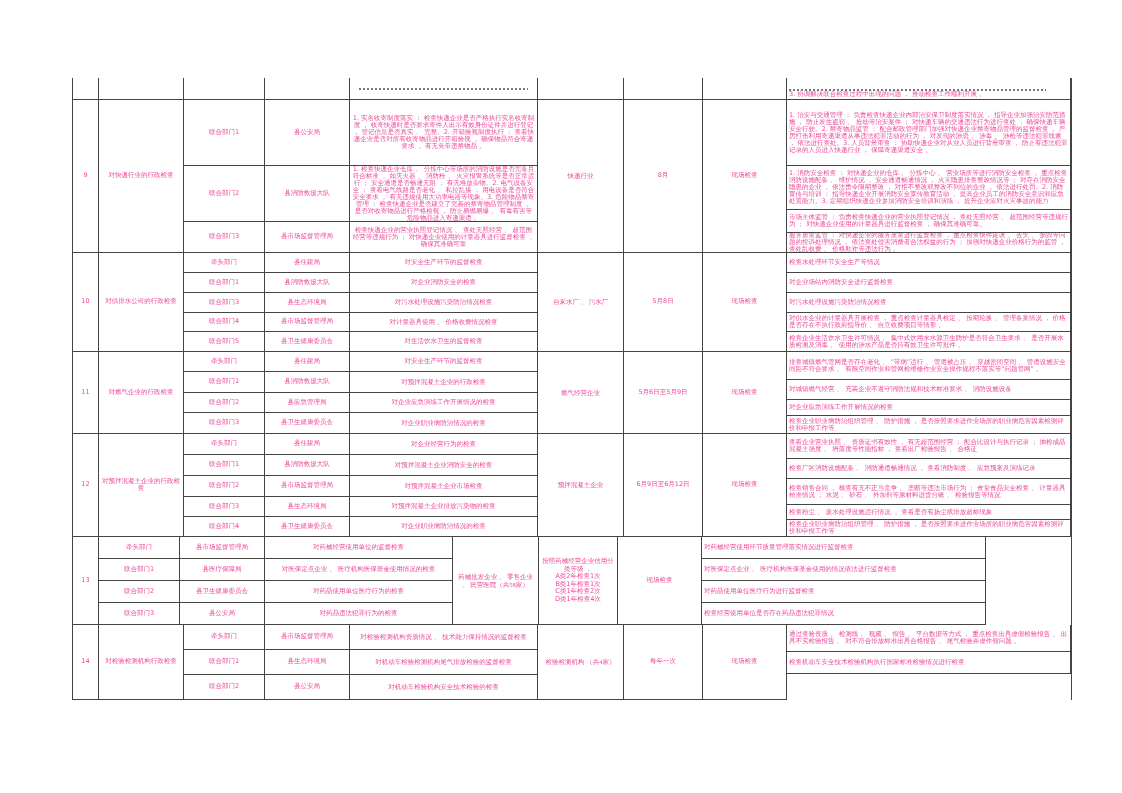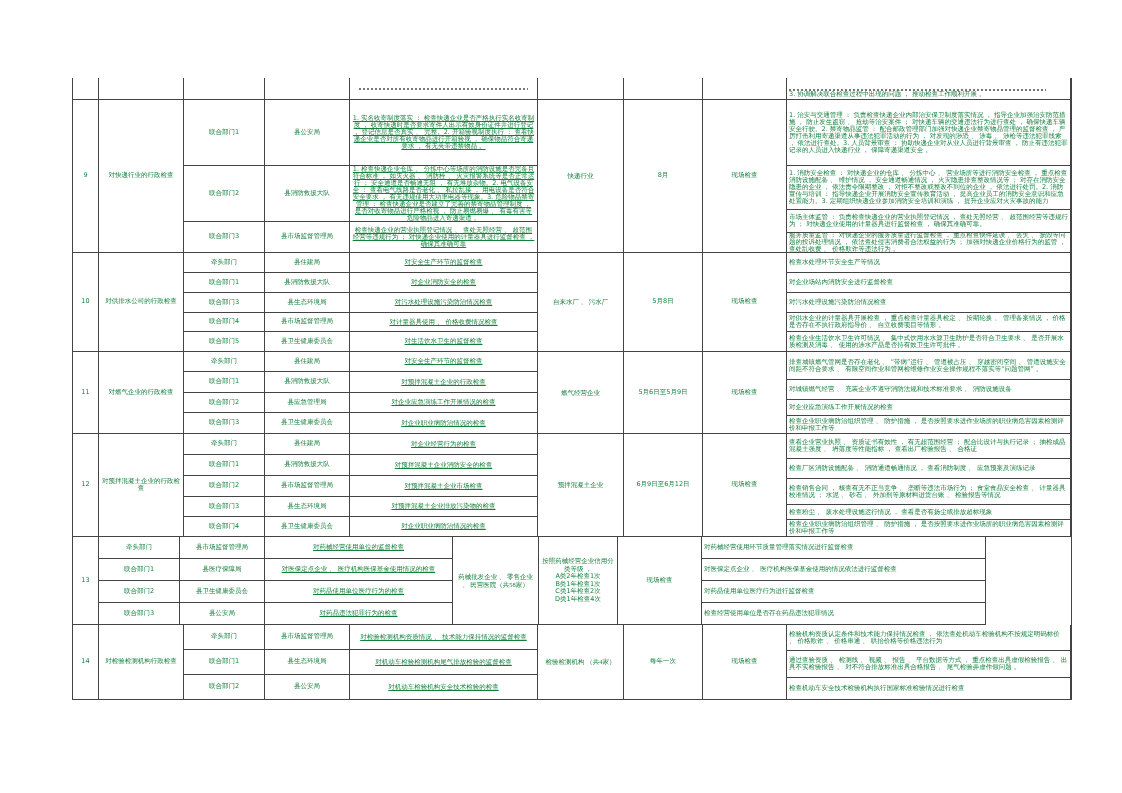--- a/index.html
+++ b/index.html
@@ -1,27 +1,27 @@
 <!DOCTYPE html>
 <html><head>
 <meta charset="utf-8">
 <style>
   html,body{margin:0;padding:0;background:#fff;}
   .sheet{position:relative;width:1122px;height:793px;background:#ffffff;overflow:hidden;
-         font-family:"DejaVu Sans",sans-serif;color:#15803d;}
+         font-family:"DejaVu Sans",sans-serif;color:#ec4899;}
   .tbl{position:absolute;left:72px;top:78px;width:998px;border-left:1px solid #444;border-right:1px solid #444;}
   .g{display:flex;align-items:stretch;}
   .cell{box-sizing:border-box;border-right:1px solid #444;border-bottom:1px solid #444;
         display:flex;align-items:center;justify-content:center;text-align:center;
         font-size:6.5px;line-height:7.5px;overflow:hidden;padding:1px 2px;}
   .num{width:26px;flex:none;}
   .name{width:85px;flex:none;}
   .role{width:81px;flex:none;}
   .bureau{width:85px;flex:none;}
-  .content{width:188px;flex:none;line-height:7px;text-decoration:underline;}
+  .content{width:188px;flex:none;line-height:7px;}
   .industry{width:86px;flex:none;font-family:Liberation Serif, serif;}
   .time{width:79px;flex:none;white-space:pre-line;}
   .method{width:84px;flex:none;text-align:center;}
   .detail{width:284px;flex:none;justify-content:flex-start;text-align:left;line-height:7px;align-items:center;}
   .mid,.dcol{display:flex;flex-direction:column;flex:none;}
   .subrow{display:flex;flex:none;}
   .cutline{height:2px;width:92%;margin:1px auto 0 auto;
            background:repeating-linear-gradient(90deg,#777 0 2px,transparent 2px 4px);}
   .cuttext{display:flex;flex-direction:column;justify-content:flex-end;align-items:flex-start;text-align:left;}
 </style>
@@ -255,20 +255,19 @@
         <div class="subrow" style="height:25px">
           <div class="cell role">联合部门2</div>
           <div class="cell bureau">县公安局</div>
           <div class="cell content">对机动车检验机构安全技术检验的检查</div>
         </div>
       </div>
       <div class="cell industry">检验检测机构 （共4家）</div>
       <div class="cell time">每年一次</div>
       <div class="cell method">现场检查</div>
       <div class="dcol">
-        <div class="cell detail" style="height:26px">检验机构资质认定条件和技术能力保持情况检查 ， 依法查处机动车检验机构不按规定明码标价 、 价格欺诈 、 价格串通 、 哄抬价格等价格违法行为</div>
         <div class="cell detail" style="height:27px">通过查验资质 、 检测线 、 视频 、 报告 、 平台数据等方式 ， 重点检查出具虚假检验报告 、 出具不实检验报告 、 对不符合排放标准出具合格报告 、 尾气检验弄虚作假问题 。</div>
         <div class="cell detail" style="height:22px">检查机动车安全技术检验机构执行国家标准检验情况进行检查</div>
       </div>
     </div>
 
   </div>
 </div>
 
 </body></html>

